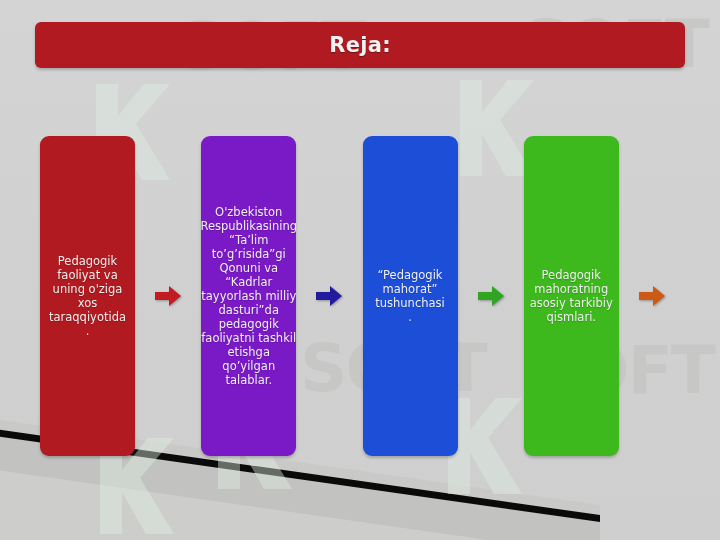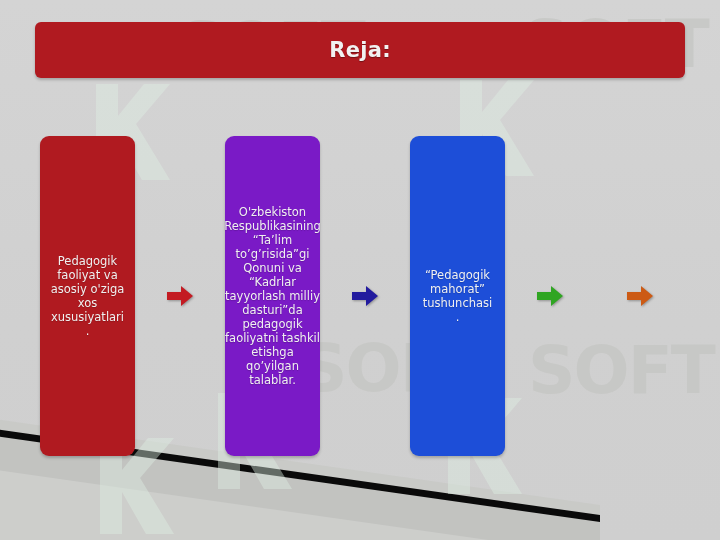--- a/index.html
+++ b/index.html
@@ -85,21 +85,21 @@
     letter-spacing: -2px;
     opacity: 0.75;
   }
 
   
   .title-bar {
     position: absolute;
     left: 35px;
     top: 22px;
     width: 650px;
-    height: 56px;
+    height: 46px;
     background: #b01a20;
     border-radius: 6px;
     box-shadow: 0 2px 3px rgba(0,0,0,0.22);
     display: flex;
     align-items: center;
     justify-content: center;
   }
   .title-text {
     color: #f2f2f2;
     font-size: 21px;
@@ -189,21 +189,21 @@
   <div class="wm wm-text" style="left:300px; top:330px; font-size:66px;">SOFT</div>
   <div class="wm wm-text" style="left:528px; top:332px; font-size:66px;">SOFT</div>
 
   <div class="title-bar">
     <div class="title-text">Reja:</div>
   </div>
 
   <div class="chain">
 
     <div class="node" style="background:#b01a20;">
-      <div class="node-text">Pedagogik faoliyat va asosiy o'ziga xos xususiyatlari
+      <div class="node-text">Pedagogik faoliyat va uning o'ziga xos taraqqiyotida
 .</div>
     </div>
 
     <div class="arrow">
       <span>
         <svg width="26" height="22" viewBox="0 0 26 22">
           <path d="M0 7 L14 7 L14 1 L26 11 L14 21 L14 15 L0 15 Z" fill="#c31b22"></path>
         </svg>
       </span>
     </div>
@@ -226,20 +226,23 @@
     </div>
 
     <div class="arrow">
       <span>
         <svg width="26" height="22" viewBox="0 0 26 22">
           <path d="M0 7 L14 7 L14 1 L26 11 L14 21 L14 15 L0 15 Z" fill="#2fa522"></path>
         </svg>
       </span>
     </div>
 
+    <div class="node" style="background:#3db81d;">
+      <div class="node-text">Pedagogik mahoratning asosiy tarkibiy qismlari.</div>
+    </div>
 
     <div class="arrow">
       <span>
         <svg width="26" height="22" viewBox="0 0 26 22">
           <path d="M0 7 L14 7 L14 1 L26 11 L14 21 L14 15 L0 15 Z" fill="#cc5a14"></path>
         </svg>
       </span>
     </div>
 
 

